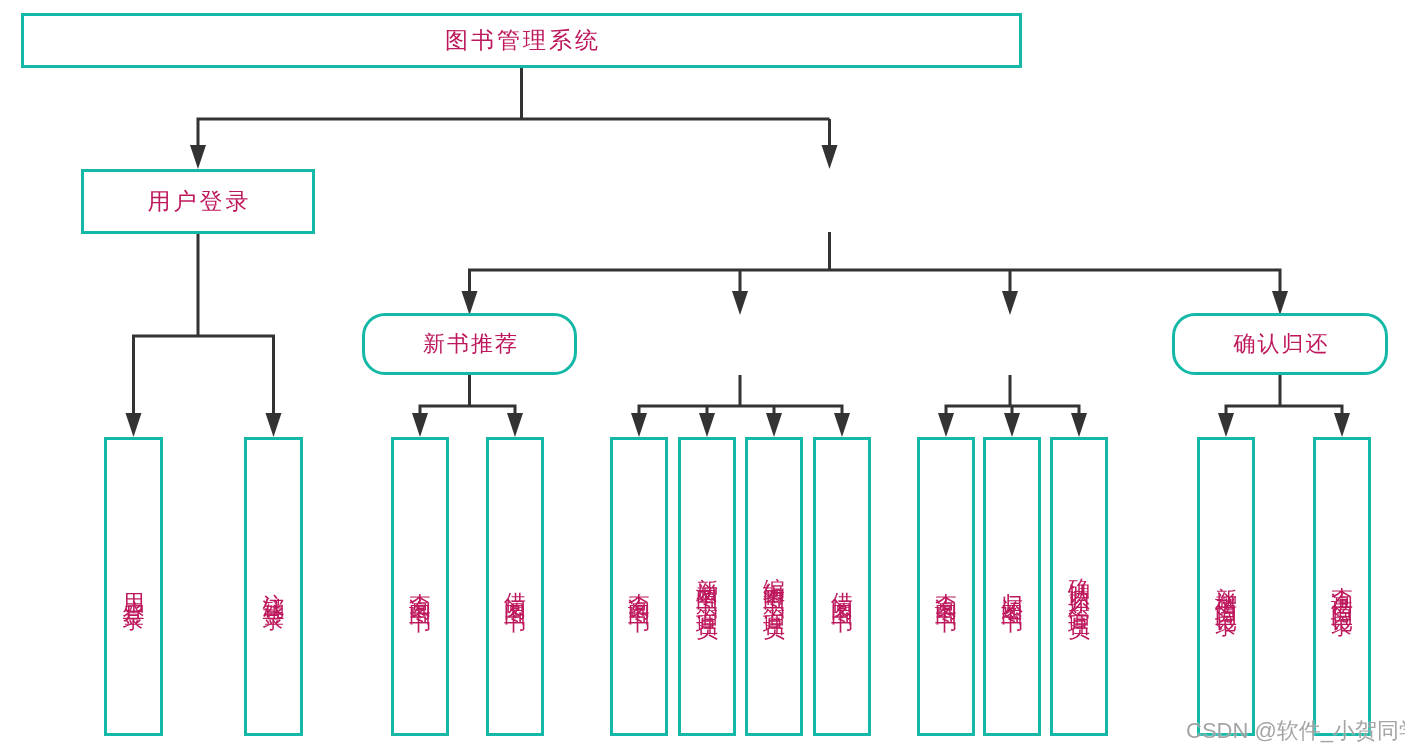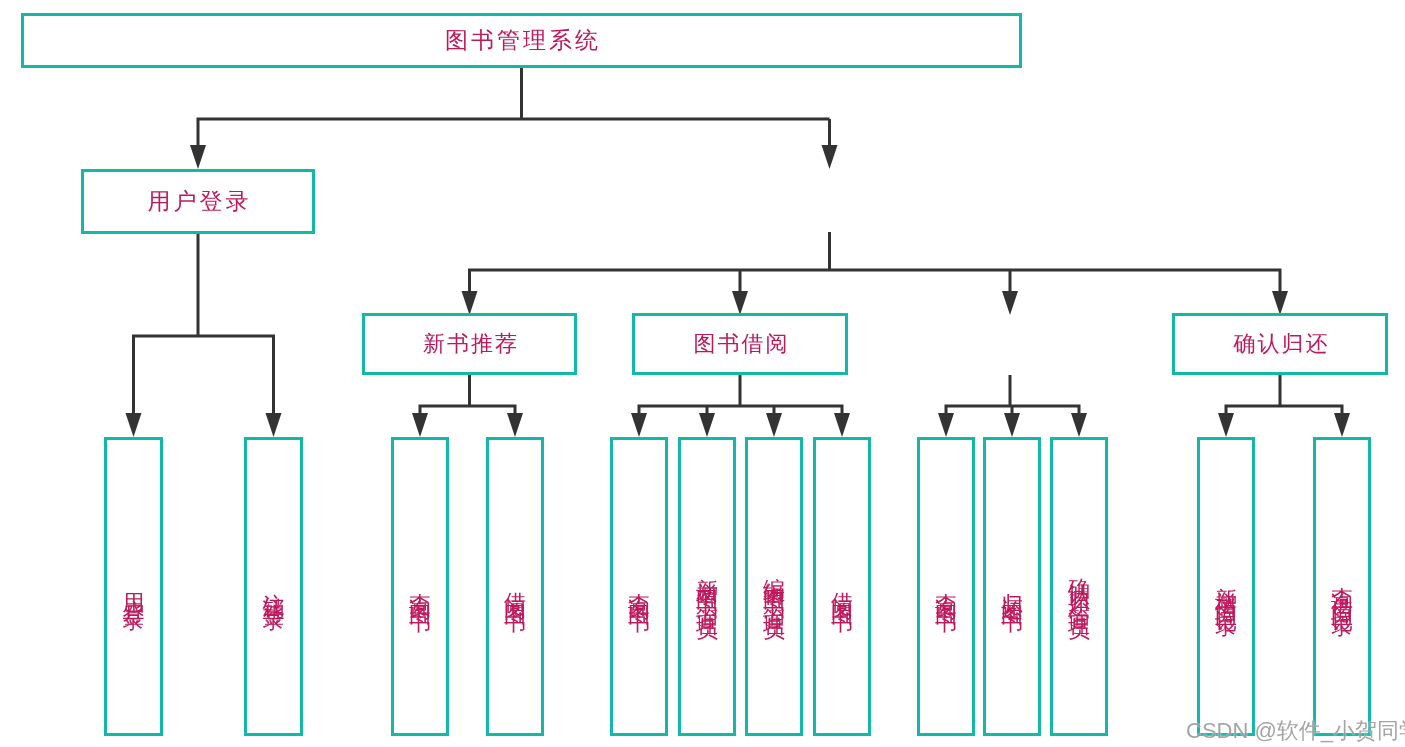--- a/index.html
+++ b/index.html
@@ -46,21 +46,21 @@
     letter-spacing: 6px;
     line-height: 1;
     white-space: nowrap;
   }
 
   
   .n-root   { left: 21px;  top: 13px;  width: 1001px; height: 55px; }
   .n-login  { left: 81px;  top: 169px; width: 234px;  height: 65px; }
   .n-mgmt   { left: 712px; top: 169px; width: 235px;  height: 64px; }
 
-  .l3 { top: 313px; height: 62px; }
+  .l3 { top: 313px; height: 62px; border-radius: 23px; }
   .n-rec     { left: 362px;  width: 215px; }
   .n-borrow  { left: 632px;  width: 216px; }
   .n-current { left: 902px;  width: 216px; }
   .n-records { left: 1172px; width: 216px; }
 
   .leaf { top: 437px; height: 299px; width: 58px; }
   .lf-1  { left: 104px; width: 59px; }
   .lf-2  { left: 244px; width: 59px; }
   .lf-3  { left: 391px; }
   .lf-4  { left: 486px; }
@@ -138,23 +138,20 @@
     <span class="h-label">图书管理系统</span>
   </div>
 
   <div class="box n-login">
     <span class="h-label">用户登录</span>
   </div>
 
   <div class="box l3 n-rec">
     <span class="h-label">新书推荐</span>
   </div>
-  <div class="box l3 n-borrow">
-    <span class="h-label">图书借阅</span>
-  </div>
   <div class="box l3 n-records">
     <span class="h-label">确认归还</span>
   </div>
 
   <div class="box leaf lf-1">
     <span class="v-label">用户登录</span>
   </div>
   <div class="box leaf lf-2">
     <span class="v-label">注销登录</span>
   </div>

